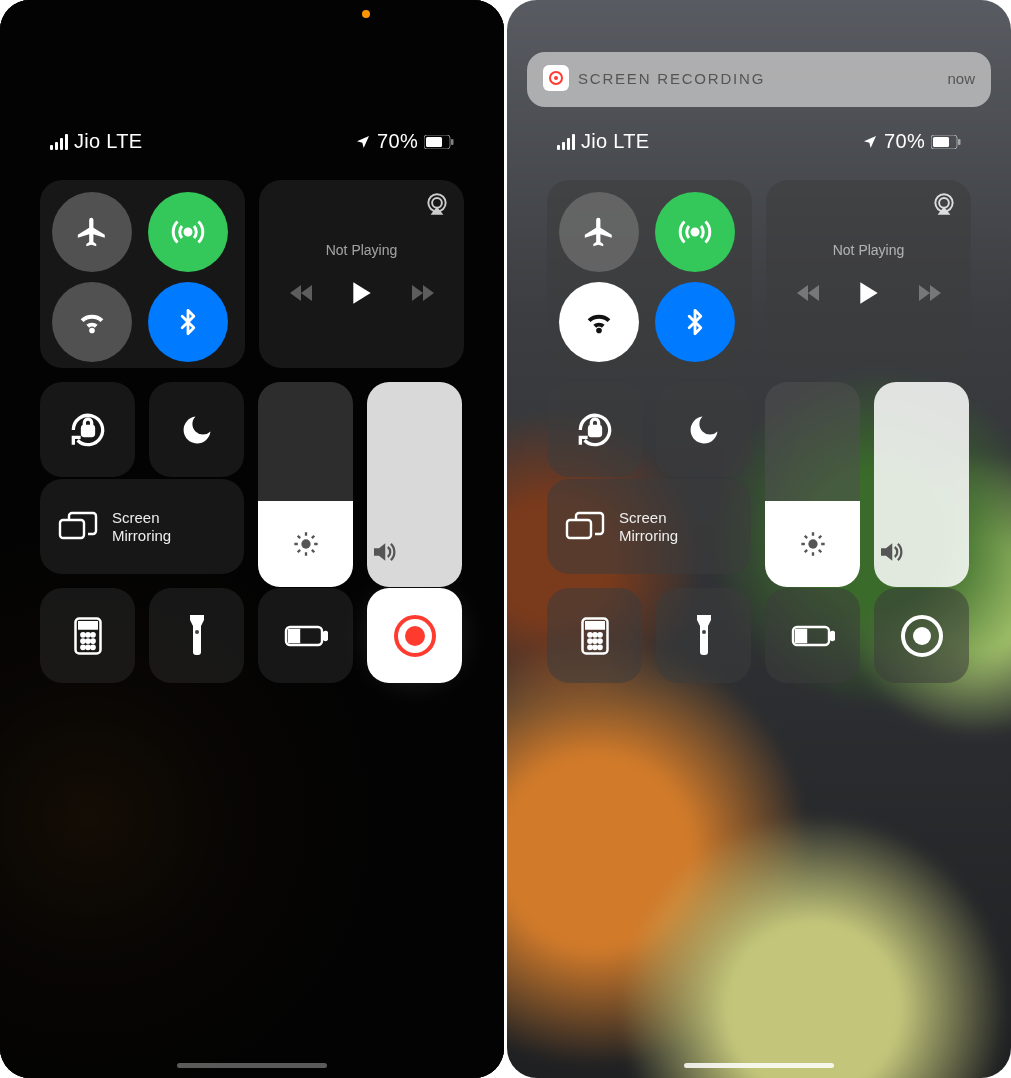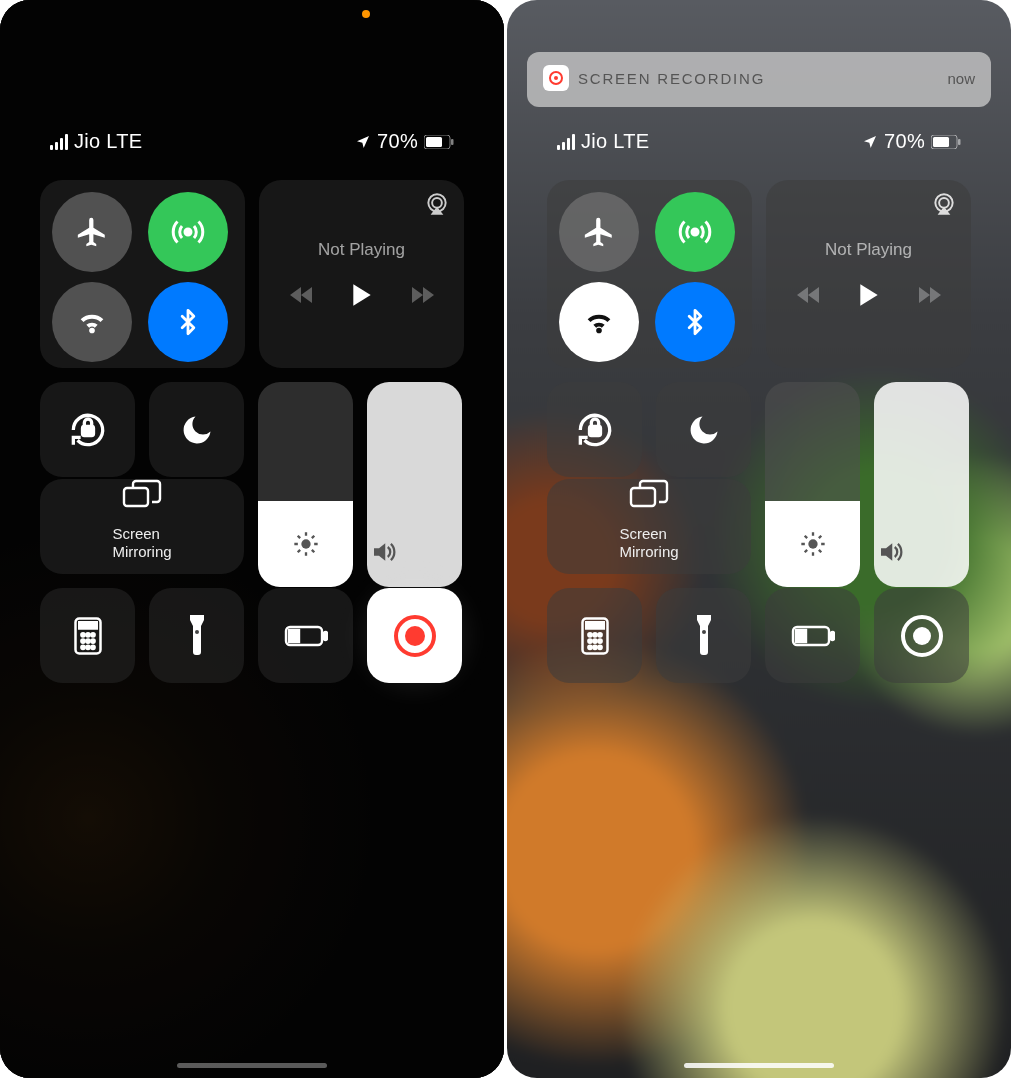--- a/index.html
+++ b/index.html
@@ -80,26 +80,26 @@
     width: 80px; height: 80px; border-radius:50%;
     display:flex; align-items:center; justify-content:center;
   }
   .c-gray { background: rgba(130,130,130,0.55);}
   .c-green { background: #34c759;}
   .c-white { background: #fff; color:#111;}
   .c-blue { background: #007aff;}
 
   .media { display:flex; flex-direction:column; align-items:center; justify-content:center; gap:22px;}
   .airplay-corner { position:absolute; top:12px; right:14px; }
-  .mlabel { color:rgba(255,255,255,0.6); font-size:17px;}
+  .mlabel { color:rgba(255,255,255,0.6); font-size:14px;}
   .mctrl { display:flex; gap:36px; align-items:center; color:rgba(255,255,255,0.9);}
   .mctrl .dim { color:rgba(255,255,255,0.3);}
 
   .center { display:flex; align-items:center; justify-content:center;}
-  .mirror { display:flex; align-items:center; gap:14px; padding: 0 18px; flex-direction: column;}
+  .mirror { display:flex; align-items:center; gap:14px; padding: 0 18px;}
   .mirror-lbl { font-size:15px; line-height:1.2; color:#eee;}
 
   .slider { display:flex; flex-direction:column; justify-content:flex-end; overflow:hidden;}
   .slider .fill { background:#fff; height:42%; display:flex; align-items:center; justify-content:center; color:#555;}
   .brightness .fill { color:#555; }
   .volume.full { background:#fff;}
   .volume.full .ic { position:absolute; bottom:20px; left:0; right:0; text-align:center; color:#555;}
   .volume:not(.full) .ic { position:absolute; bottom:16px; left:0; right:0; text-align:center; color:#555;}
 
   .rec-active { background:#fff !important;}
@@ -107,21 +107,21 @@
   .rec-ring-active::before{content:"";position:absolute;inset:0;border:4px solid #ff3b30;border-radius:50%;}
   .rec-ring-active::after{content:"";position:absolute;inset:11px;background:#ff3b30;border-radius:50%;}
   .rec-ring { position:relative; width:42px; height:42px;}
   .rec-ring::before{content:"";position:absolute;inset:0;border:4px solid #fff;border-radius:50%;}
   .rec-ring::after{content:"";position:absolute;inset:12px;background:#fff;border-radius:50%;}
 
   
   .notif {
     position:absolute; top:52px; left:20px; right:20px;
     background: rgba(200,200,200,0.78);
-    border-radius: 12px;
+    border-radius: 18px;
     padding: 13px 16px 16px;
     color:#222;
   }
   .notif-head { display:flex; align-items:center; gap:9px;}
   .notif-icon { width:26px; height:26px; background:#fff; border-radius:6px; display:flex; align-items:center; justify-content:center;}
   .notif-icon .dot { width:14px; height:14px; border:2.5px solid #ff3b30; border-radius:50%; position:relative;}
   .notif-icon .dot::after{content:"";position:absolute;inset:3px;background:#ff3b30;border-radius:50%;}
   .notif-app { font-size:15px; letter-spacing:1.8px; color:#555;}
   .notif-time { margin-left:auto; font-size:15px; color:#555;}
   .notif-body { margin-top:8px; font-size:18px; color:#111;}

